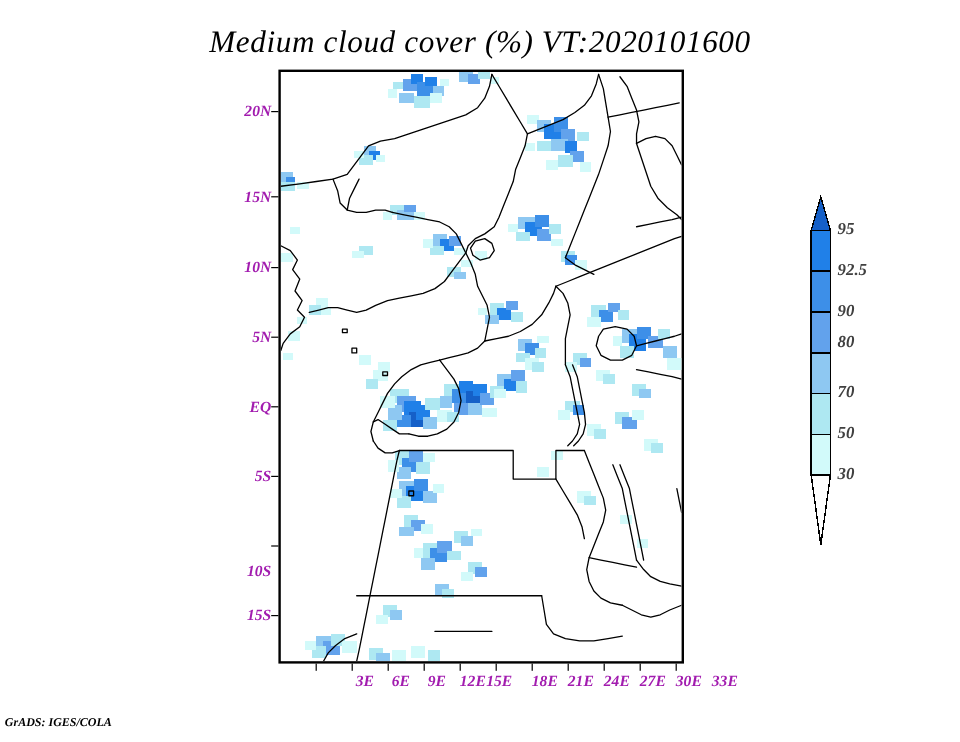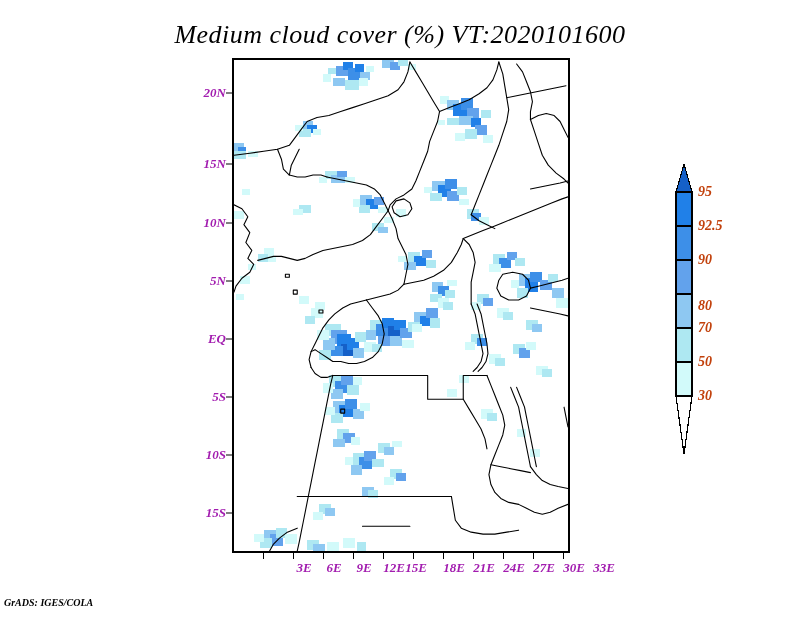--- a/index.html
+++ b/index.html
@@ -114,21 +114,21 @@
     left: 0;
     top: 0;
   }
   .cbar-label {
     position: absolute;
     left: 28px;
     font-family: "Liberation Serif", "DejaVu Serif", serif;
     font-style: italic;
     font-weight: bold;
     font-size: 14px;
-    color: #c2410c;
+    color: #404040;
     white-space: nowrap;
     transform: translateY(-50%);
   }
 
   
   #footer-credit {
     position: absolute;
     left: 4px;
     top: 597px;
     font-family: "Liberation Serif", "DejaVu Serif", serif;
@@ -516,21 +516,21 @@
   <div class="axis-label ylabel" style="top:106px;">15N</div>
   <div class="tick-mark ytick" style="top:106px;"></div>
   <div class="axis-label ylabel" style="top:165px;">10N</div>
   <div class="tick-mark ytick" style="top:165px;"></div>
   <div class="axis-label ylabel" style="top:223px;">5N</div>
   <div class="tick-mark ytick" style="top:223px;"></div>
   <div class="axis-label ylabel" style="top:281px;">EQ</div>
   <div class="tick-mark ytick" style="top:281px;"></div>
   <div class="axis-label ylabel" style="top:339px;">5S</div>
   <div class="tick-mark ytick" style="top:339px;"></div>
-  <div class="axis-label ylabel" style="top:397px;">10S</div>
+  <div class="axis-label ylabel" style="top:418px;">10S</div>
   <div class="tick-mark ytick" style="top:397px;"></div>
   <div class="axis-label ylabel" style="top:455px;">15S</div>
   <div class="tick-mark ytick" style="top:455px;"></div>
 </div>
 
 <div id="x-axis">
   <div class="axis-label xlabel" style="left:31px;">3E</div>
   <div class="tick-mark xtick" style="left:31px;"></div>
   <div class="axis-label xlabel" style="left:61px;">6E</div>
   <div class="tick-mark xtick" style="left:61px;"></div>
@@ -570,19 +570,19 @@
     <rect x="6" y="166" width="16" height="34" fill="#aee8f2" stroke="#000000" stroke-width="1.2"></rect>
 
     <rect x="6" y="200" width="16" height="34" fill="#d2fafa" stroke="#000000" stroke-width="1.2"></rect>
 
     <polygon points="6,234 22,234 14,292" fill="#ffffff" stroke="#000000" stroke-width="1.2"></polygon>
   </svg>
 
   <div class="cbar-label" style="top:30px;">95</div>
   <div class="cbar-label" style="top:64px;text-align:center;">92.5</div>
   <div class="cbar-label" style="top:98px;text-align:center;">90</div>
-  <div class="cbar-label" style="top:144px;">80</div>
+  <div class="cbar-label" style="top:124px;">80</div>
   <div class="cbar-label" style="top:166px;">70</div>
   <div class="cbar-label" style="top:200px;">50</div>
   <div class="cbar-label" style="top:234px;">30</div>
 </div>
 
 <div id="footer-credit">GrADS: IGES/COLA</div>
 
 </body></html>

